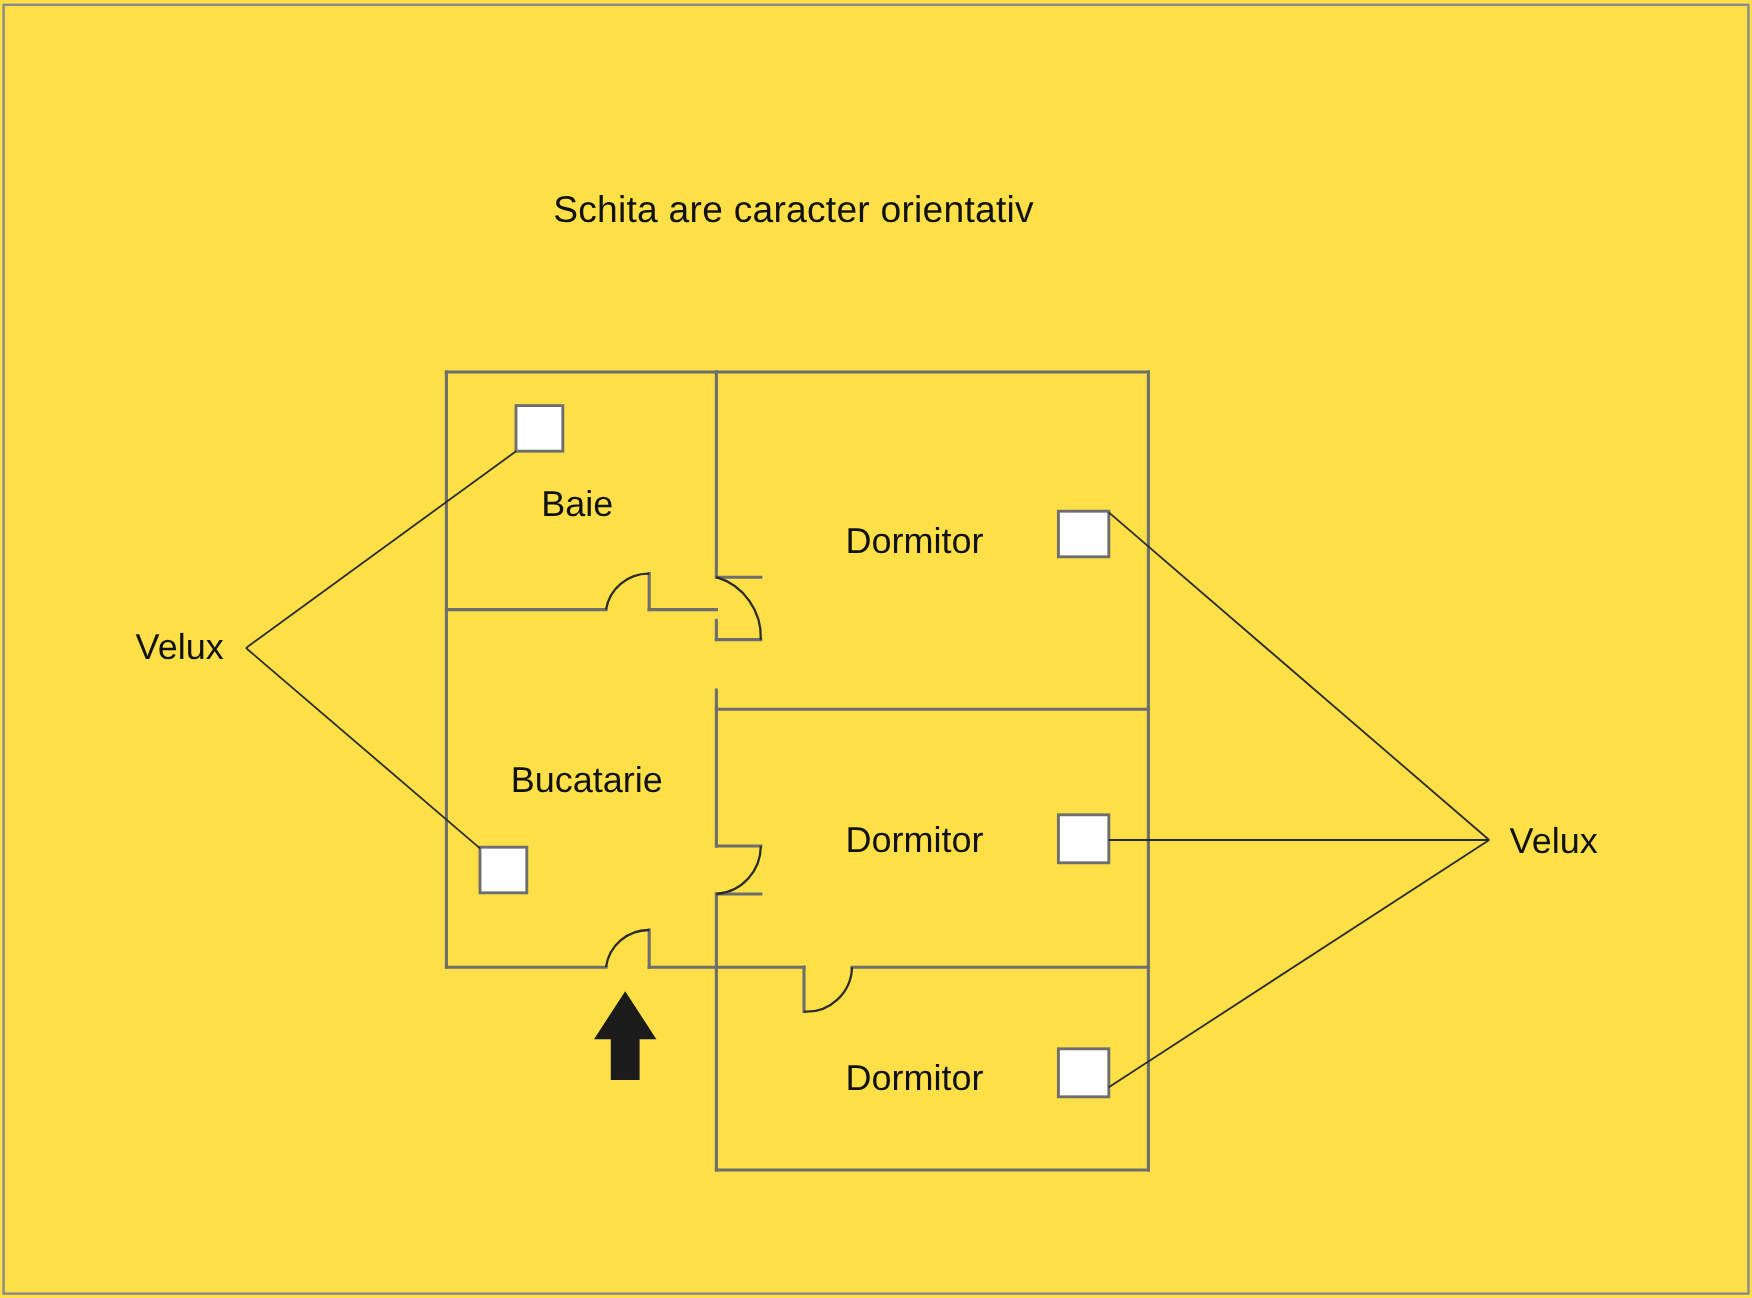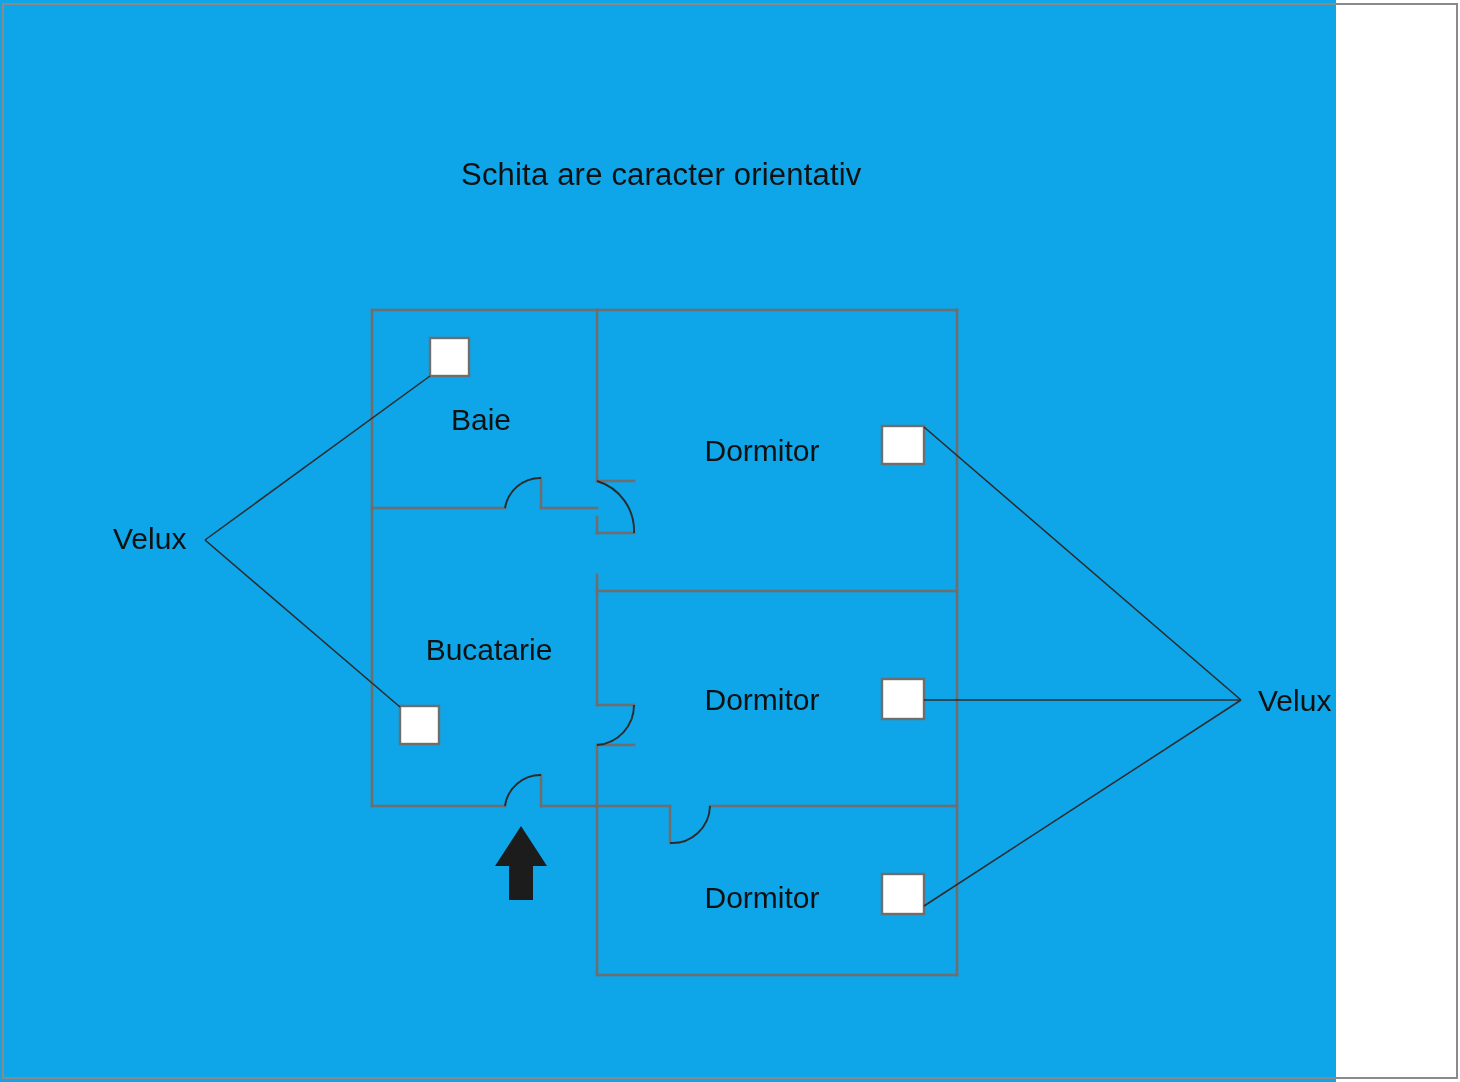--- a/index.html
+++ b/index.html
@@ -8,23 +8,23 @@
     background: #ffffff;
   }
   body {
     width: 1460px;
     height: 1082px;
     font-family: "Liberation Sans", sans-serif;
     overflow: hidden;
   }
   #page {
     position: relative;
-    width: 1336px;
+    width: 1460px;
     height: 1082px;
-    background: #0ea5e9;
+    background: #fde047;
     box-sizing: border-box;
   }
   #plan-svg {
     position: absolute;
     left: 0;
     top: 0;
     width: 1460px;
     height: 1082px;
     display: block;
   }

